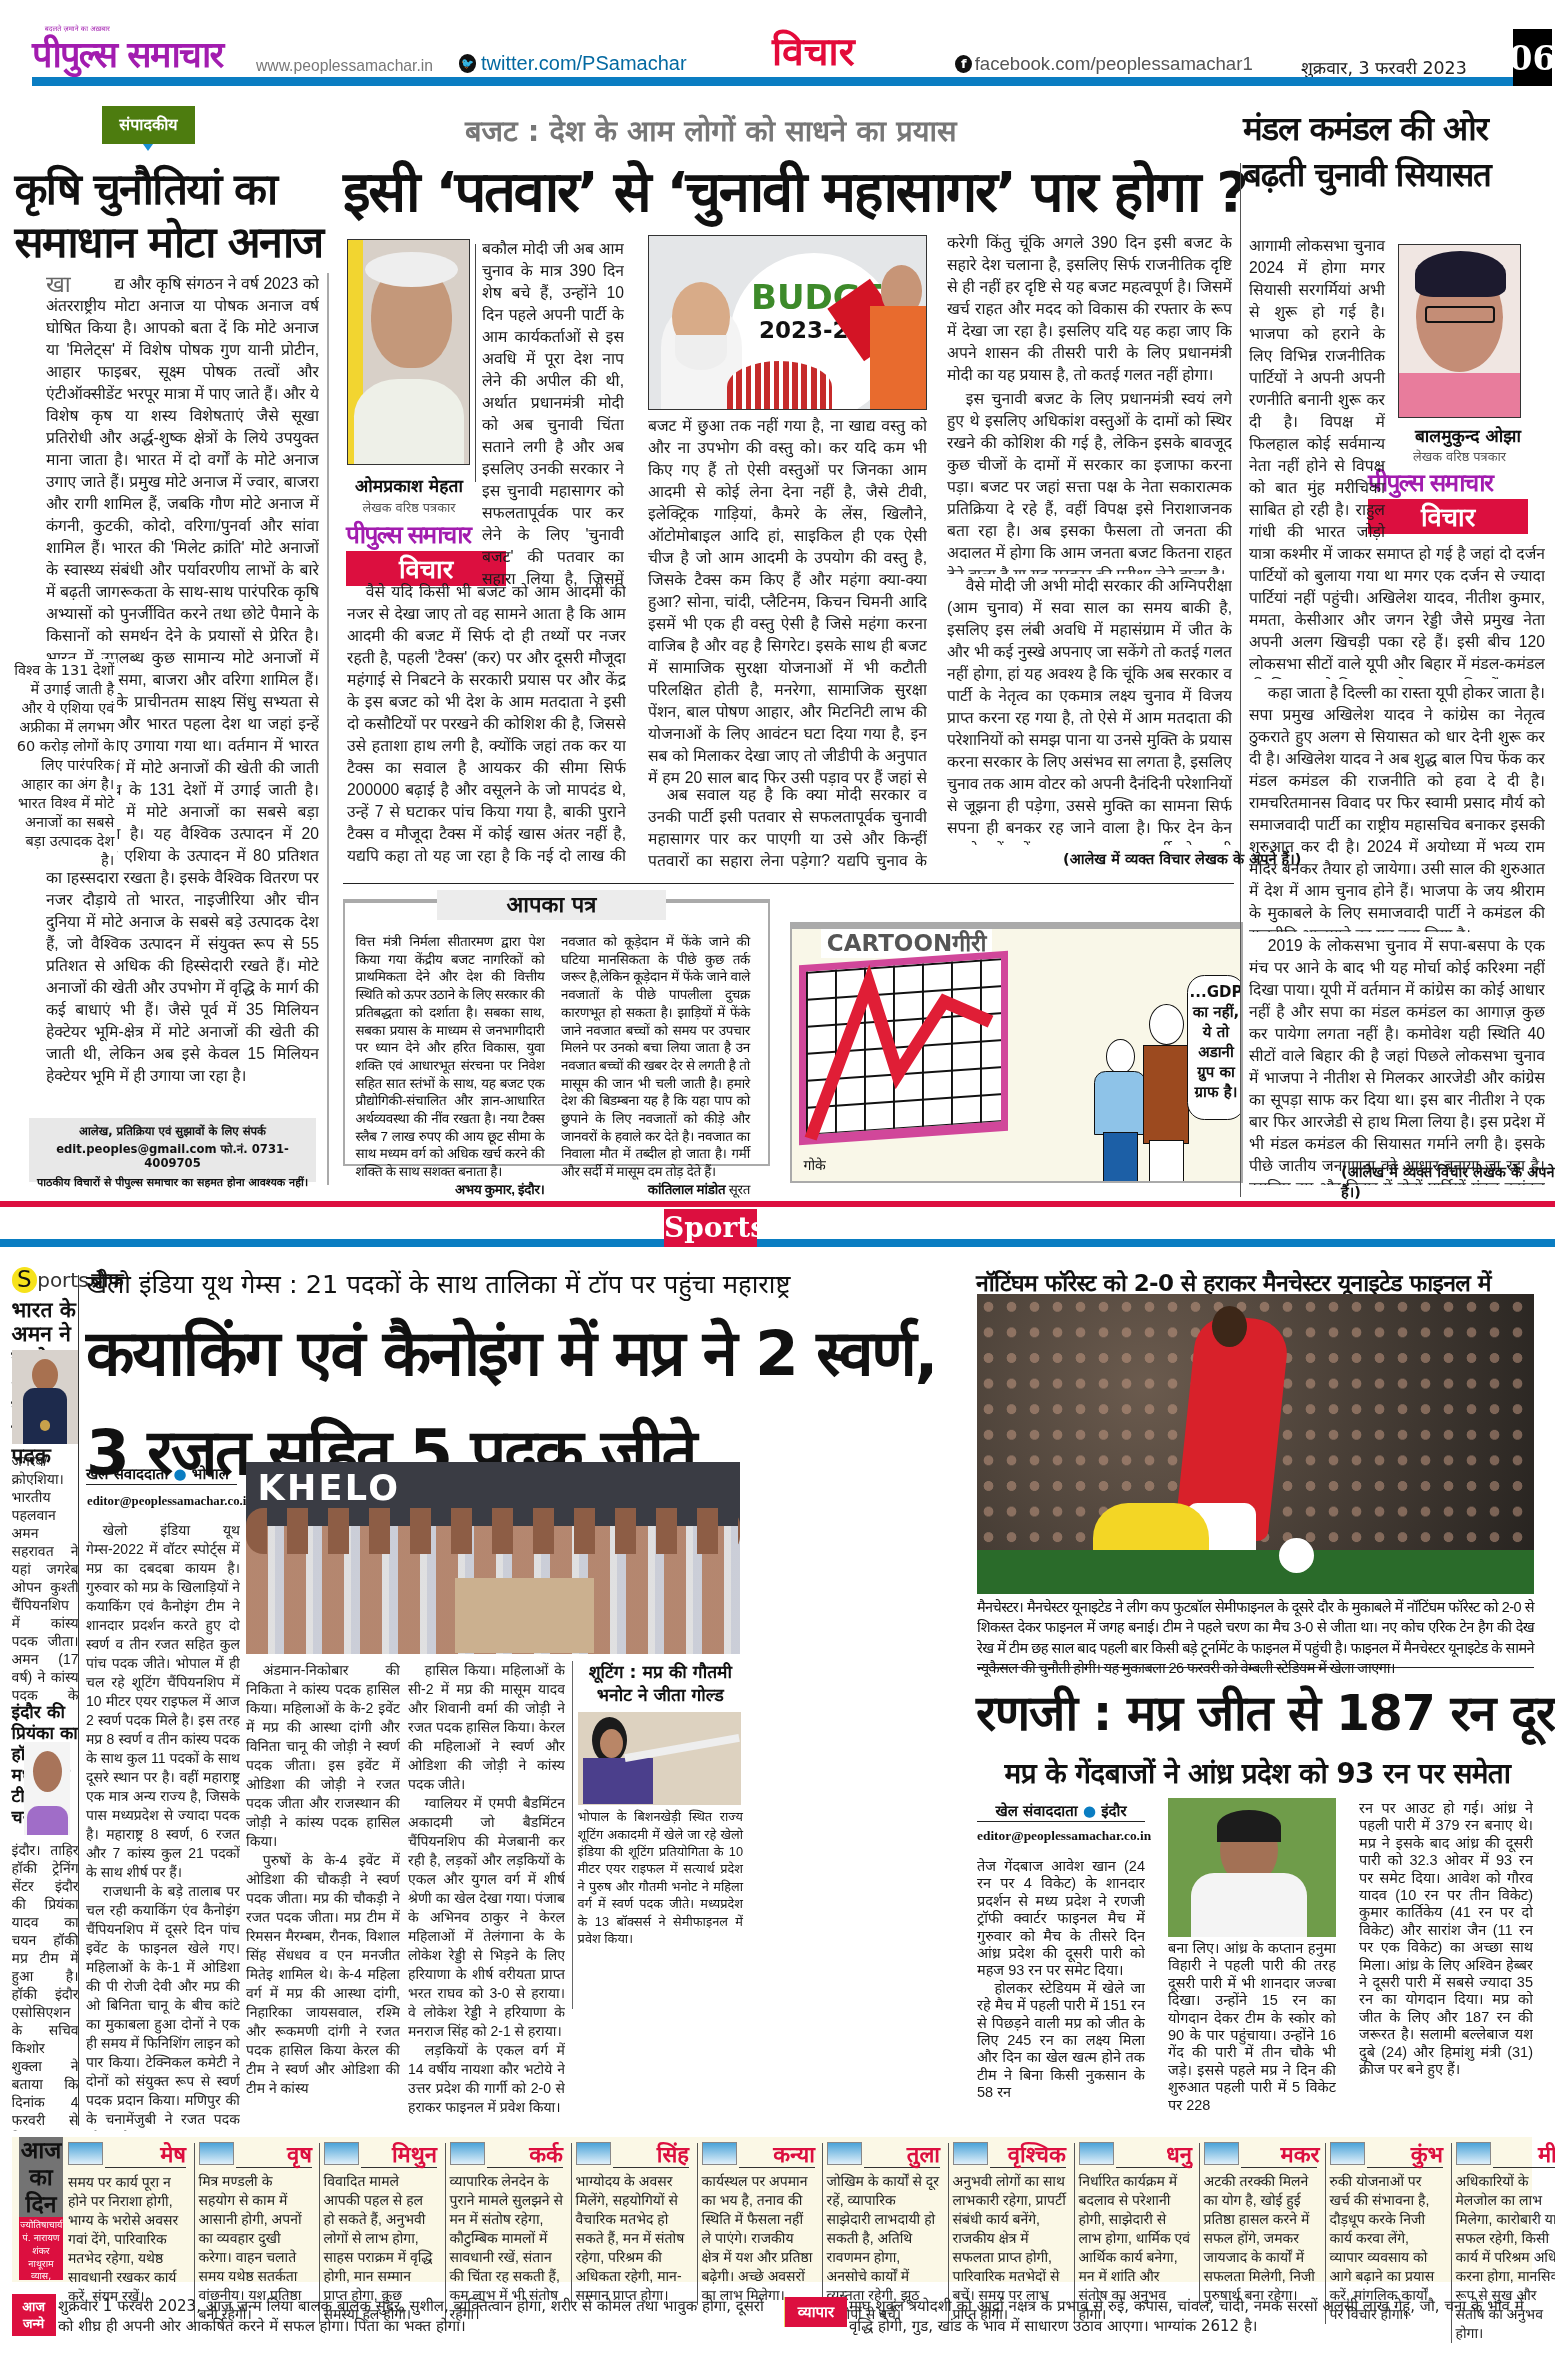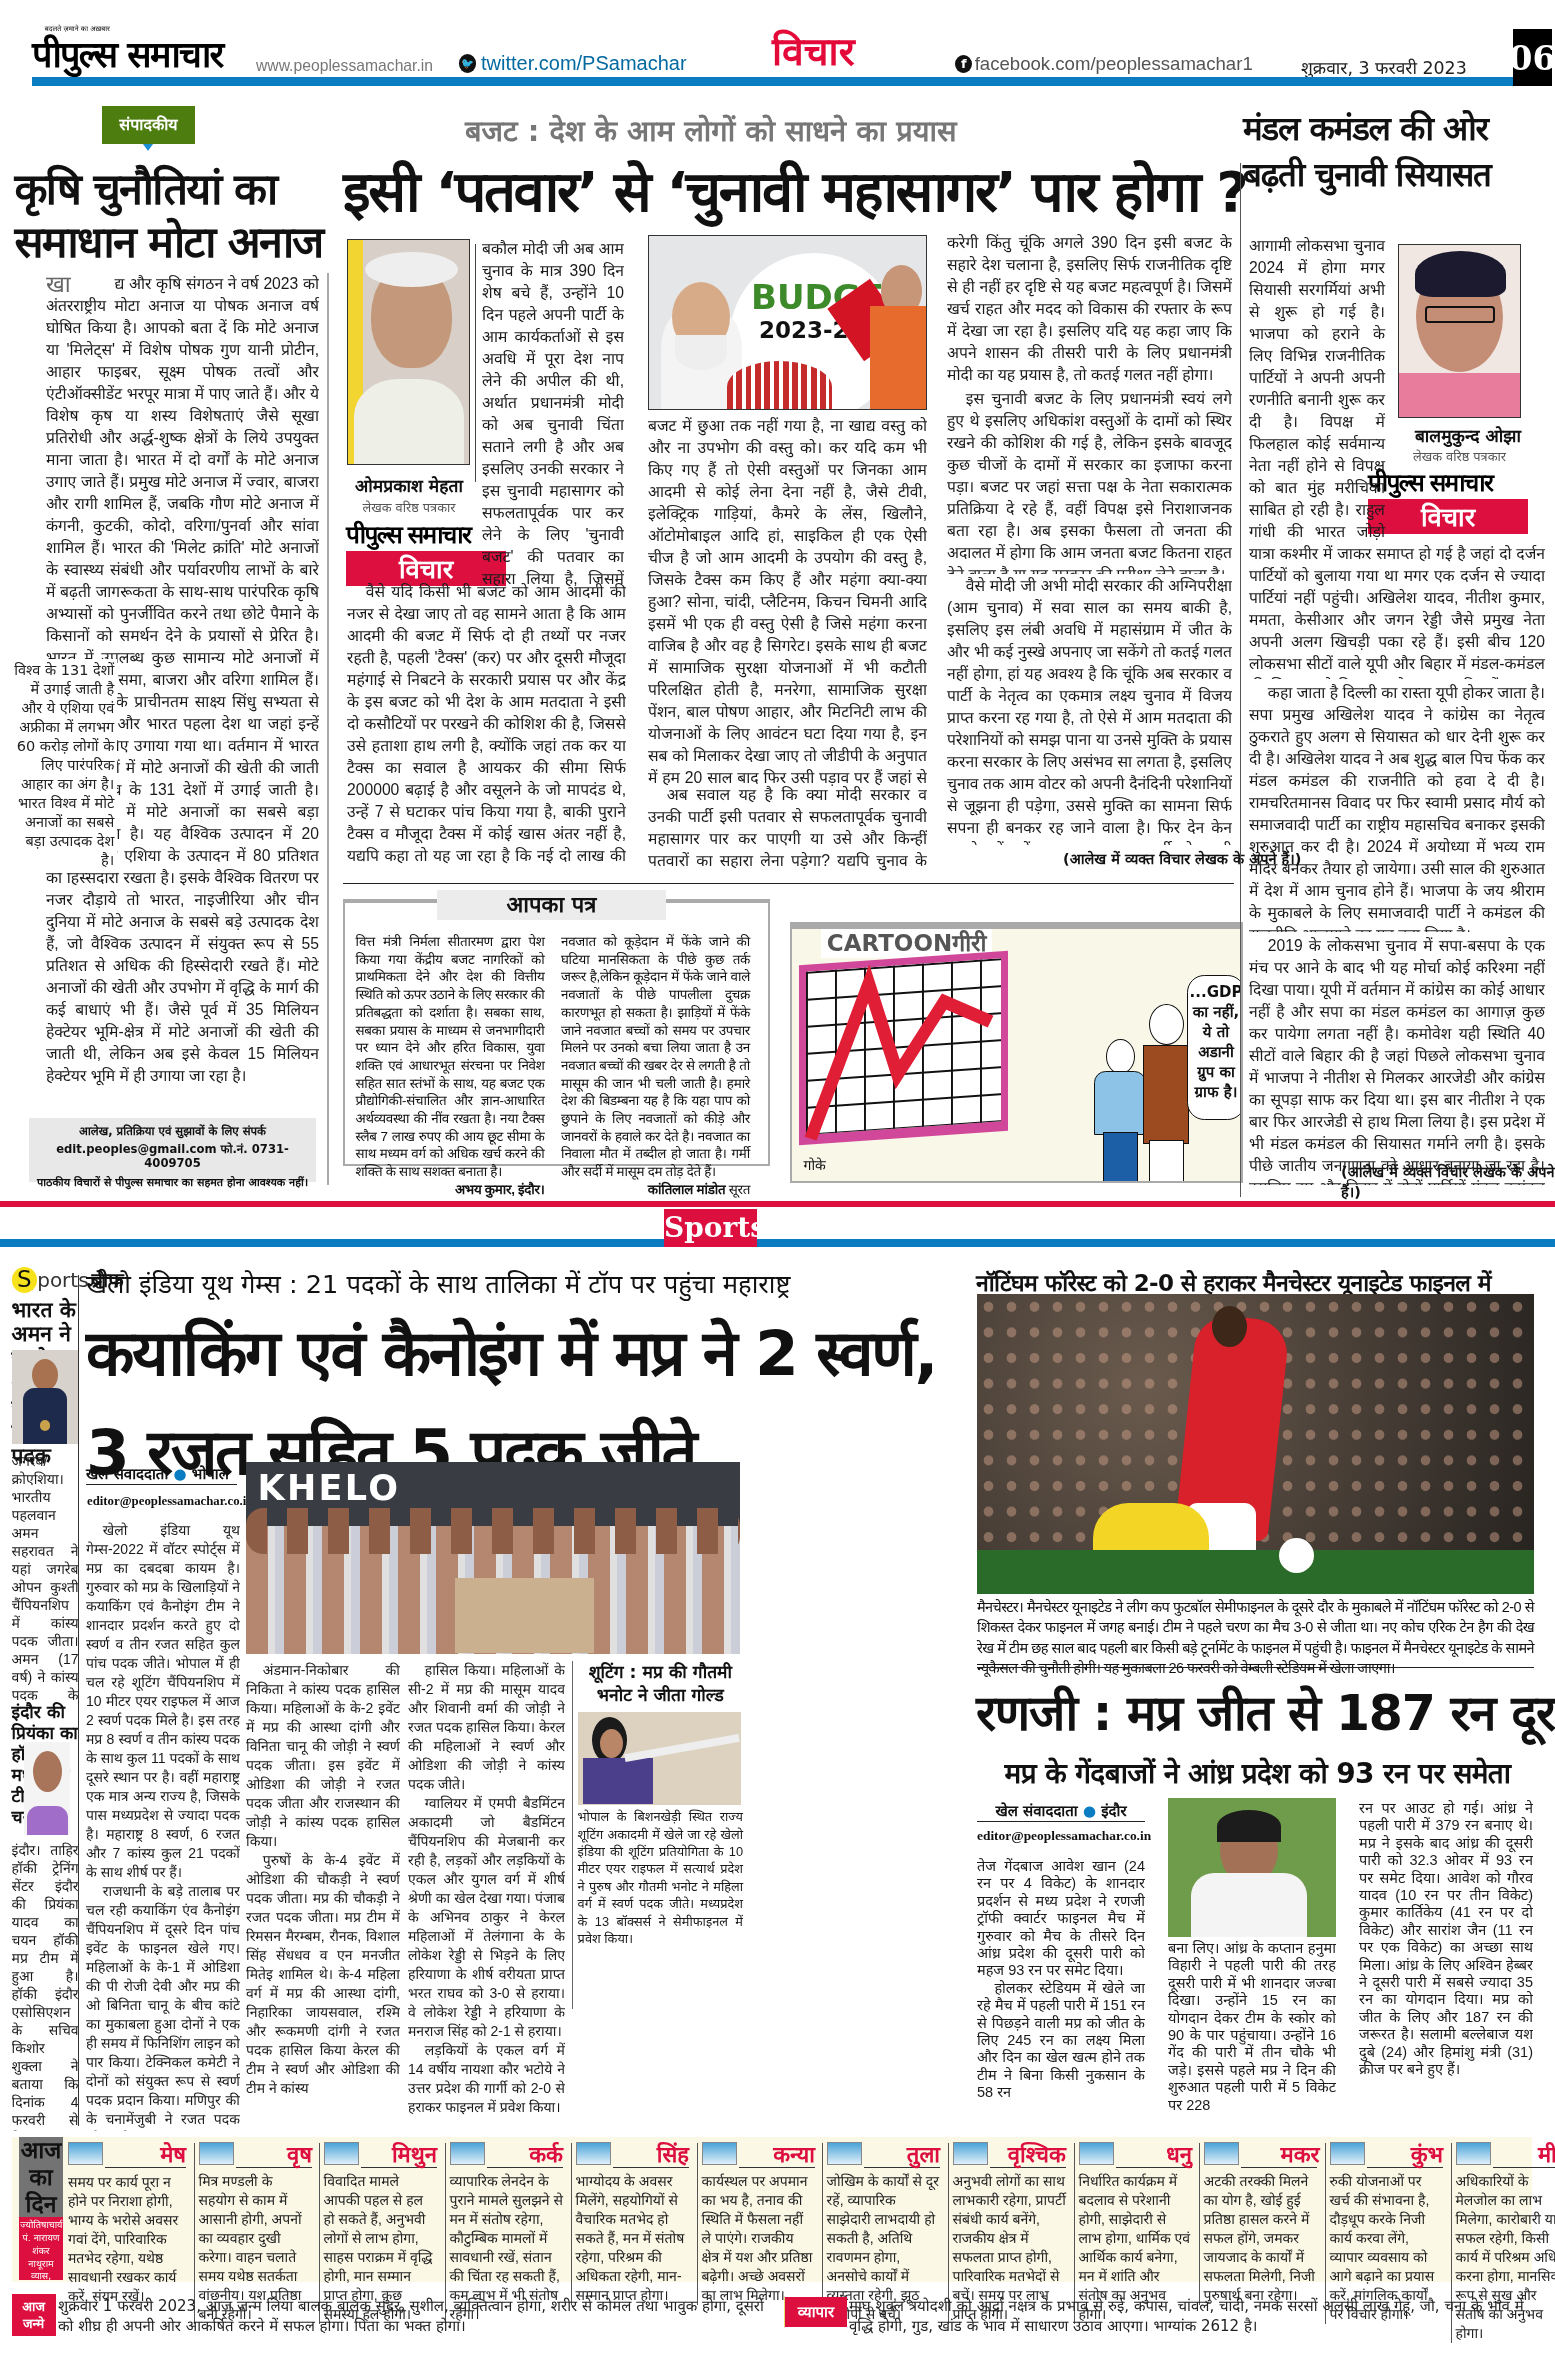--- a/index.html
+++ b/index.html
@@ -5,21 +5,21 @@
   *{box-sizing:border-box;margin:0;padding:0}
   html,body{width:1555px;height:2377px;background:#fff;overflow:hidden}
   body{font-family:"DejaVu Sans","Liberation Sans",sans-serif;color:#111;position:relative}
   .abs{position:absolute}
   .txt{font-size:15.7px;line-height:22px;text-align:justify;color:#1a1a1a;font-family:"Liberation Sans","DejaVu Sans",sans-serif}
   .cond{font-family:"Liberation Sans Narrow","Liberation Sans",sans-serif;letter-spacing:-0.3px}
   .hline{position:absolute;height:1.7px;background:#222}
   .vline{position:absolute;width:1.2px;background:#444}
   .photo{position:absolute;overflow:hidden;border:1.2px solid #333}
   .para{text-indent:1.2em}
-  .logo{font-family:"DejaVu Serif",serif;font-weight:bold;font-size:36px;letter-spacing:-1.7px;color:#000000}
+  .logo{font-family:"DejaVu Serif",serif;font-weight:bold;font-size:36px;letter-spacing:-1.7px;color:#a21caf}
   .logo .tag{position:absolute;top:-4.6px;left:12.8px;font-size:7px;font-weight:normal;letter-spacing:0}
   .blue-bar{background:#0a7dc2}
   .red{color:#e30a3a}
   .redbg{background:#dc0f3f;color:#fff}
   .pagebox{background:#000;color:#fff;font-family:"DejaVu Serif",serif;font-weight:bold;font-size:34px;display:flex;align-items:center;justify-content:center}
   .rashi-col{position:absolute;top:2143px;width:114px}
   .rashi-text{font-size:14px;line-height:19px;color:#222;font-family:"Liberation Sans",sans-serif}
   .rashi-name{font-weight:bold;color:#dc0f3f;font-size:22px;text-align:right;border-bottom:1.2px solid #333;line-height:24.4px}
   .rashi-img{position:absolute;left:0;top:-1.2px;width:35px;height:23px;background:linear-gradient(#4aa3d8,#e0f0fa);border:0.6px solid #888}
 </style>

